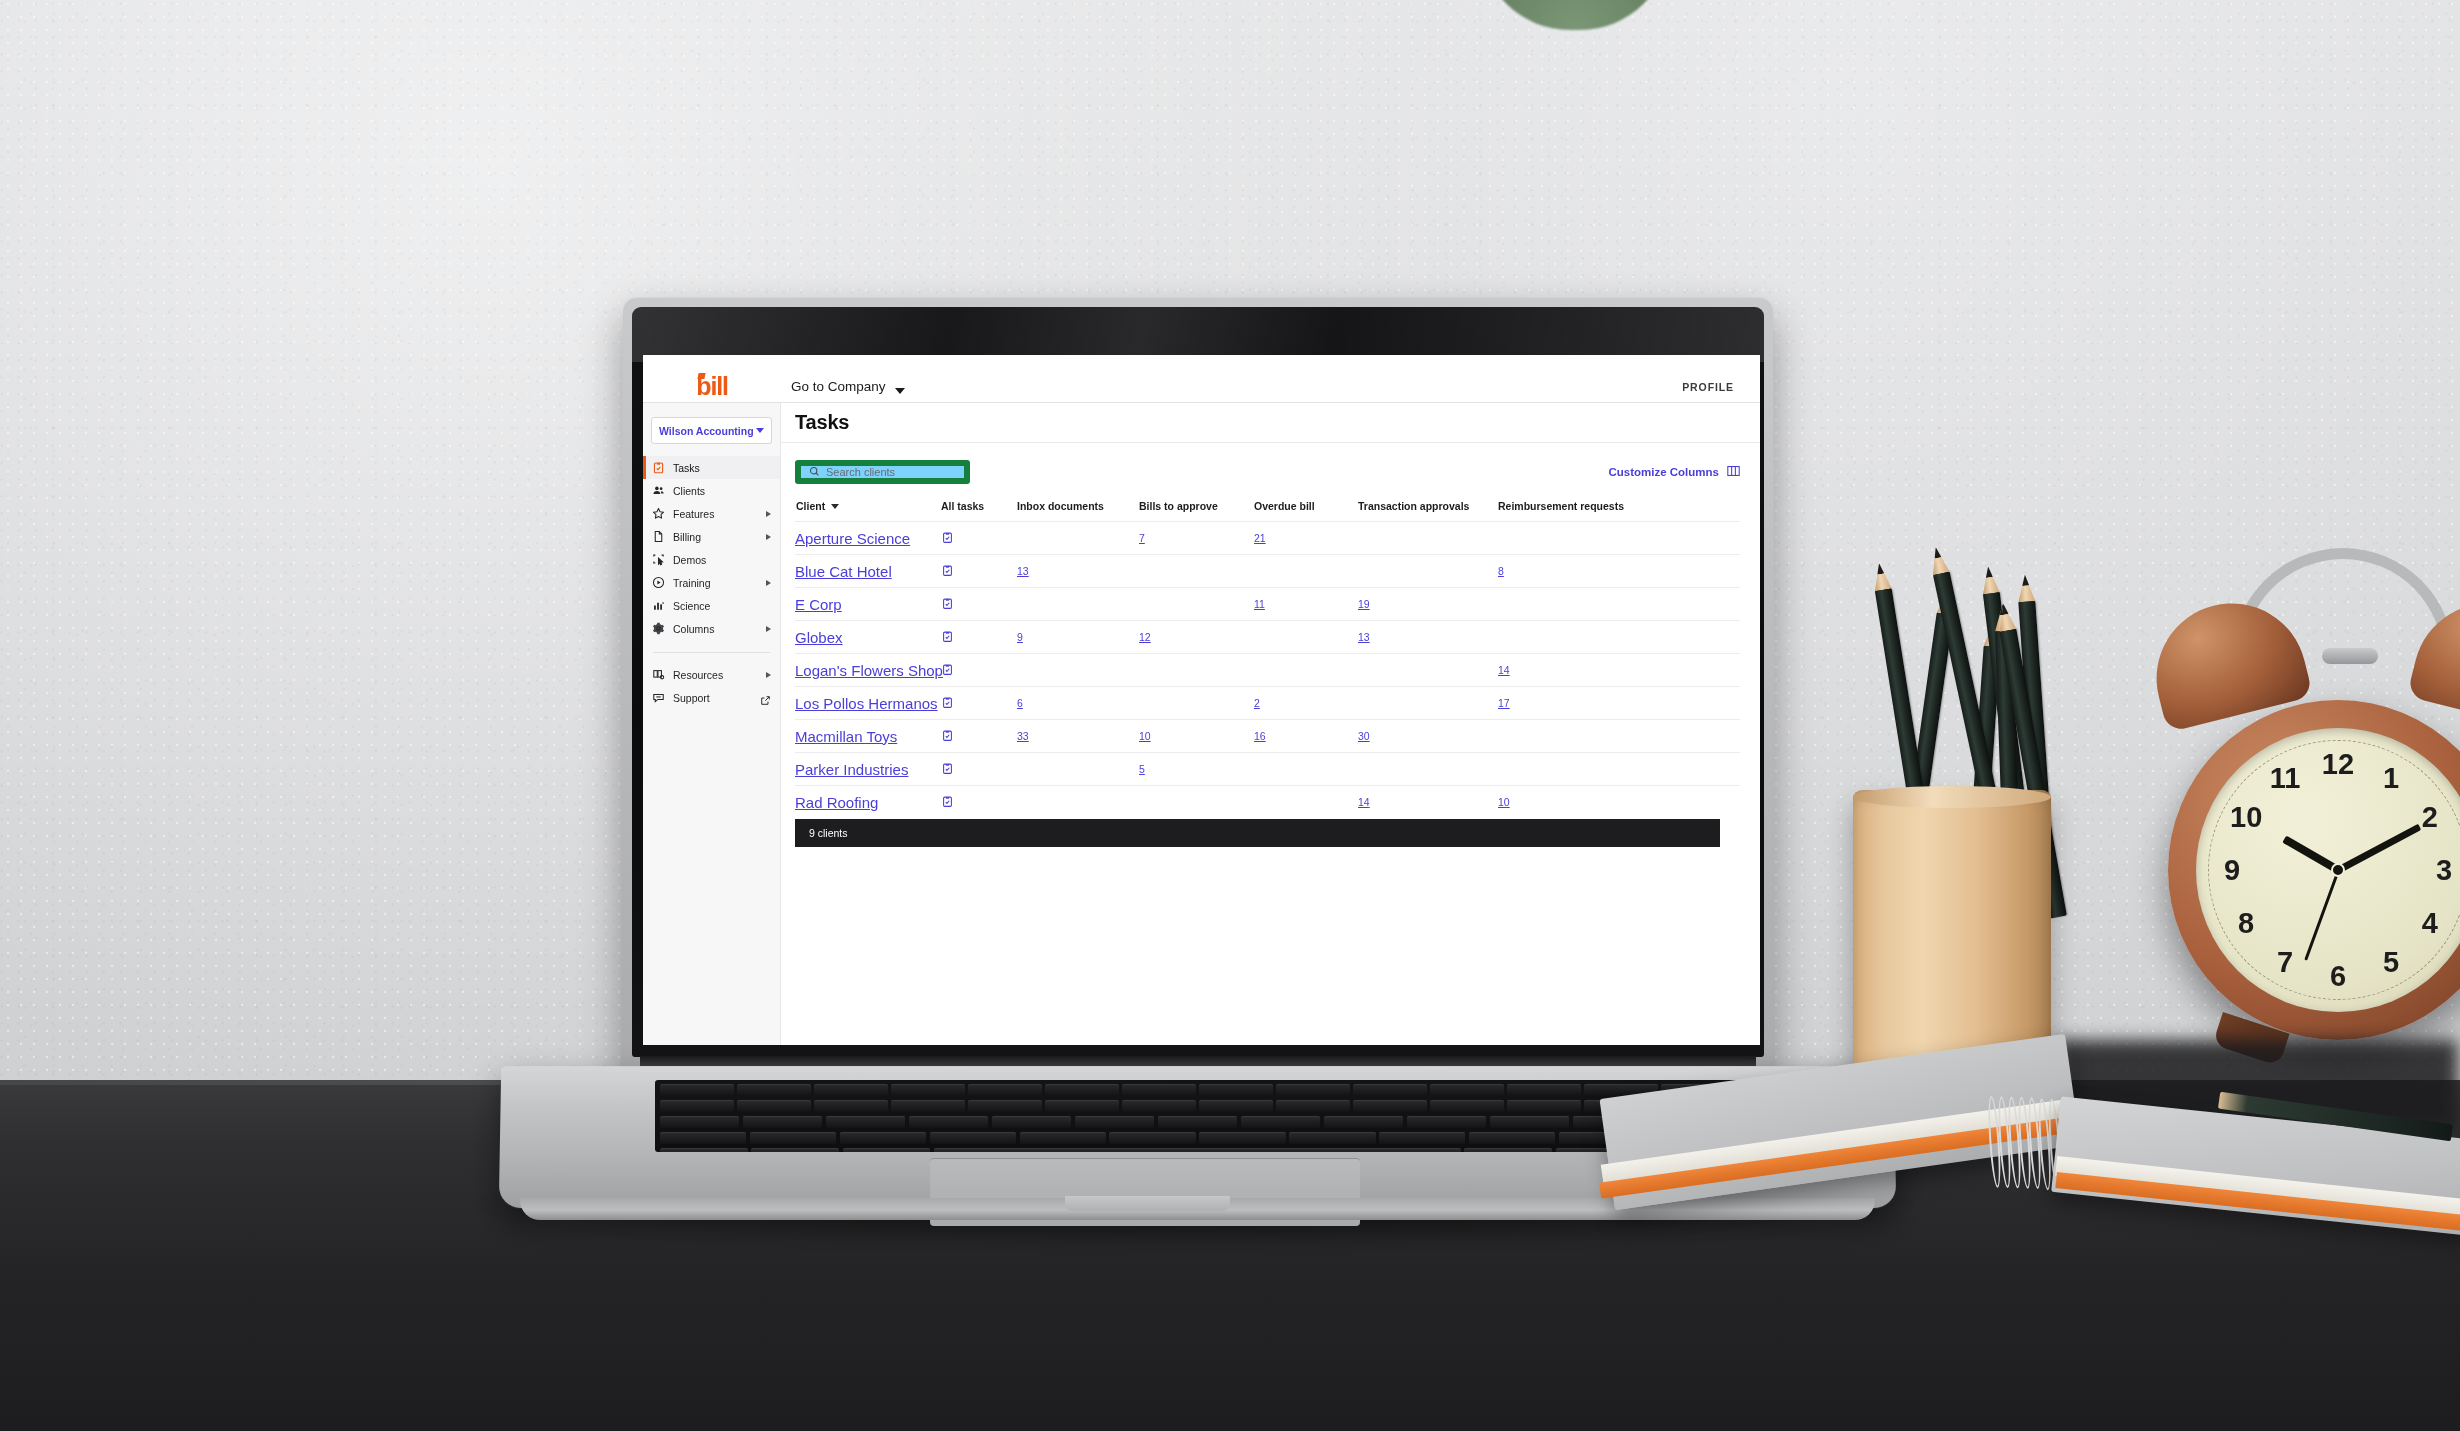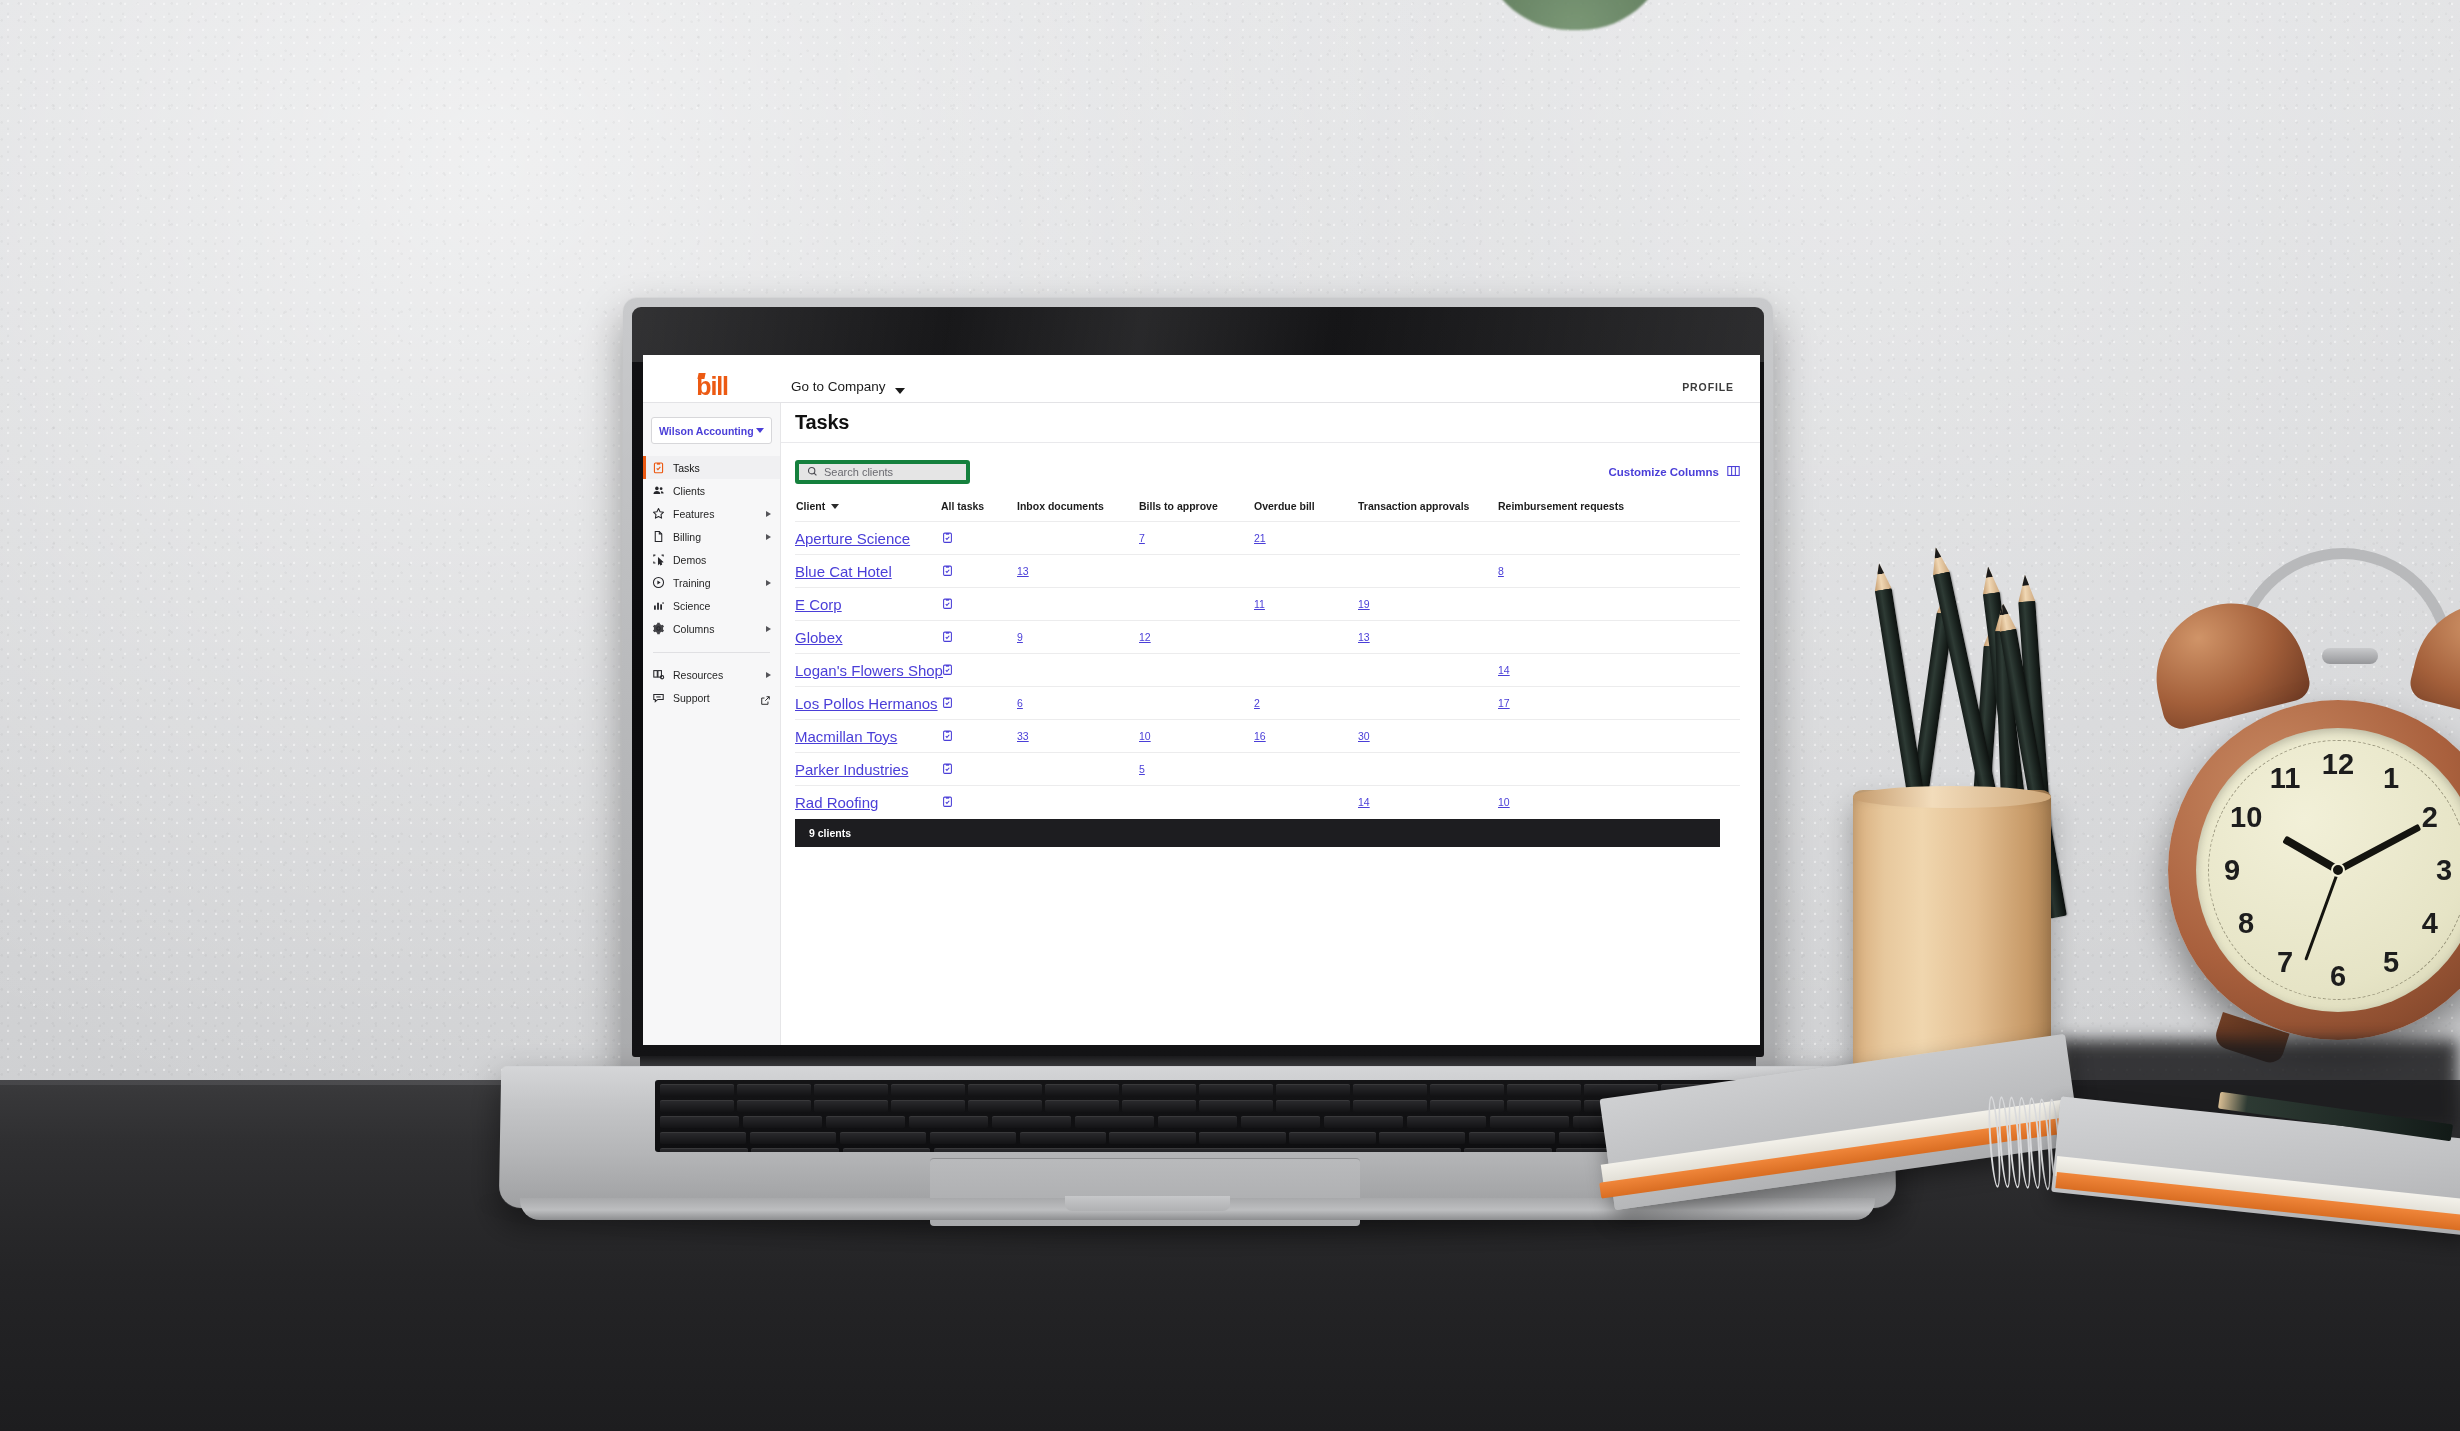--- a/index.html
+++ b/index.html
@@ -205,23 +205,23 @@
     display: flex; align-items: center; padding-left: 14px;
   }
   .page-title { font-size: 20px; font-weight: 700; color: #111; letter-spacing: -.2px; }
 
   .toolbar {
     display: flex; align-items: center;
     padding: 17px 20px 10px 14px;
   }
   .searchbox {
     width: 175px; height: 24px;
-    border: 4px solid #15803d; border-radius: 3px;
+    border: 6px solid #15803d; border-radius: 3px;
     display: flex; align-items: center; gap: 6px; padding: 0 8px;
-    background: #e5e5e5;
+    background: #7dd3fc;
   }
   .search-ph { font-size: 11px; color: #6a6a70; }
   .customize {
     margin-left: auto;
     display: flex; align-items: center; gap: 8px;
     color: #4a3ed8; font-size: 11.5px; font-weight: 700;
     cursor: pointer;
   }
 
   
@@ -262,21 +262,21 @@
   }
   .task-ico { display: inline-block; width: 13px; height: 13px; cursor: pointer; }
 
   .table-footer {
     background: #1d1d20;
     height: 28px;
     display: flex; align-items: center;
     padding-left: 14px;
     margin: 0 20px 0 0;
   }
-  .footer-count { color: #fff; font-size: 10.5px; font-weight: 700; }
+  .footer-count { color: #fff; font-size: 10.5px; font-weight: 400; }
 
   
   #hinge {
     position: absolute; left: 640px; top: 1056px;
     width: 1116px; height: 10px;
     background: linear-gradient(180deg, #1a1a1c, #3b3b3e);
   }
   #base {
     position: absolute; left: 500px; top: 1066px;
     width: 1395px; height: 142px;

